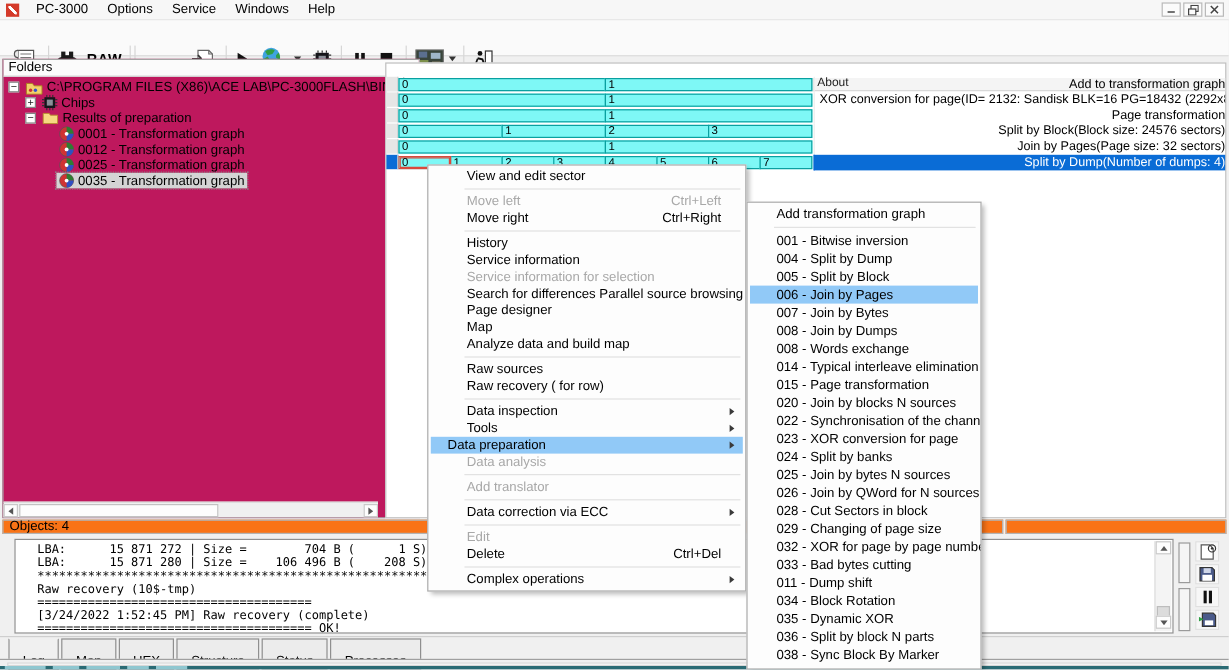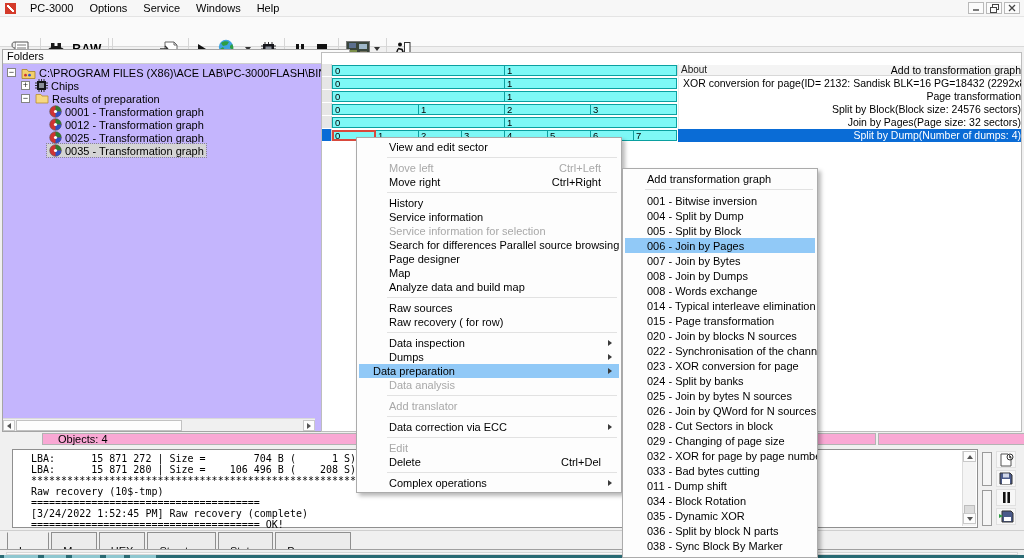--- a/index.html
+++ b/index.html
@@ -17,21 +17,21 @@
   .winbtn svg{display:block;}
 
   
   .toolbar{position:absolute;left:0;top:17px;width:1024px;height:30px;background:#fafafa;border-bottom:1px solid #d9d9d9;}
   .tbtn{position:absolute;top:20px;height:24px;display:flex;align-items:center;justify-content:center;}
   .tsep{position:absolute;top:21px;width:1px;height:21px;background:#d6d6d6;}
   .raw-label{font-weight:bold;font-size:12px;letter-spacing:.5px;}
   .caret{width:0;height:0;border-left:3px solid transparent;border-right:3px solid transparent;border-top:4px solid #333;margin-left:4px;}
 
   
-  .folders{position:absolute;left:2px;top:49px;width:348px;height:383px;background:#c4b5fd;border:1px solid #a5a5a5;}
+  .folders{position:absolute;left:2px;top:49px;width:348px;height:383px;background:#be185d;border:1px solid #a5a5a5;}
   .folders-header{height:14px;line-height:13px;padding-left:4px;background:#fbfbfb;border-bottom:1px solid #cfcfcf;}
   .tree{position:relative;padding-top:2px;}
   .tree-row{height:13px;display:flex;align-items:center;white-space:nowrap;}
   .t-spacer{flex:none;}
   .expander{flex:none;width:9px;height:9px;border:1px solid #848484;background:#fff;font-size:9px;line-height:7px;text-align:center;color:#222;margin-right:3px;}
   .ticon{flex:none;margin-right:3px;display:flex;align-items:center;}
   .node-body{display:flex;align-items:center;height:13px;padding:0 2px;}
   .tree-row.selected .node-body{background:#d4d4d4;outline:1px dotted #8a8a8a;}
 
   
@@ -54,21 +54,21 @@
   .hscroll{position:absolute;left:0;bottom:0;width:312px;height:13px;background:#f0f0f0;border-top:1px solid #dadada;}
   .sb-btn{position:absolute;top:1px;width:12px;height:11px;background:#fdfdfd;border:1px solid #c9c9c9;display:flex;align-items:center;justify-content:center;}
   .arr-l{width:0;height:0;border-top:3px solid transparent;border-bottom:3px solid transparent;border-right:4px solid #555;}
   .arr-r{width:0;height:0;border-top:3px solid transparent;border-bottom:3px solid transparent;border-left:4px solid #555;}
   .arr-u{width:0;height:0;border-left:3px solid transparent;border-right:3px solid transparent;border-bottom:4px solid #555;}
   .arr-d{width:0;height:0;border-left:3px solid transparent;border-right:3px solid transparent;border-top:4px solid #555;}
   .hthumb{position:absolute;left:13px;top:1px;width:166px;height:11px;background:#fdfdfd;border:1px solid #c2c2c2;}
 
   
   .statusbar{position:absolute;left:0;top:432px;width:1024px;height:14px;background:#f0f0f0;}
-  .status-cell{position:absolute;top:1px;height:12px;border:1px solid #b3b3b3;background:#f9a8d4;line-height:10px;padding-left:15px;margin-left:40px;}
+  .status-cell{position:absolute;top:1px;height:12px;border:1px solid #b3b3b3;background:#f97316;line-height:10px;padding-left:5px;}
 
   
   .logbox{position:absolute;left:12px;top:449px;width:966px;height:79px;background:#fff;border:1px solid #8f8f8f;}
   .log-pre{position:absolute;left:18px;top:3px;font-family:"DejaVu Sans Mono",monospace;font-size:10px;line-height:11px;white-space:pre;}
   .vscroll{position:absolute;right:1px;top:1px;width:14px;height:75px;background:#f4f4f4;border-left:1px solid #dcdcdc;}
   .vthumb{position:absolute;left:1px;top:54px;width:11px;height:14px;background:#dcdcdc;border:1px solid #bdbdbd;}
   .log-slider{position:absolute;left:982px;top:452px;width:10px;height:74px;}
   .log-slider div{border:1px solid #9a9a9a;background:#f5f5f5;width:10px;}
   .log-btns{position:absolute;left:996px;top:451px;width:22px;}
   .log-btn{width:20px;height:17px;margin-bottom:2px;display:flex;align-items:center;justify-content:center;background:#f7f7f7;border:1px solid #e0e0e0;}
@@ -520,21 +520,21 @@
     </div>
     <div class="mi">
       <span class="lbl">Raw recovery ( for row)</span>
     </div>
     <div class="msep"></div>
     <div class="mi">
       <span class="lbl">Data inspection</span>
       <span class="arrow"></span>
     </div>
     <div class="mi">
-      <span class="lbl">Dumps</span>
+      <span class="lbl">Tools</span>
       <span class="arrow"></span>
     </div>
     <div class="mi hl">
       <span class="lbl">Data preparation</span>
       <span class="arrow"></span>
     </div>
     <div class="mi disabled">
       <span class="lbl">Data analysis</span>
     </div>
     <div class="msep"></div>

